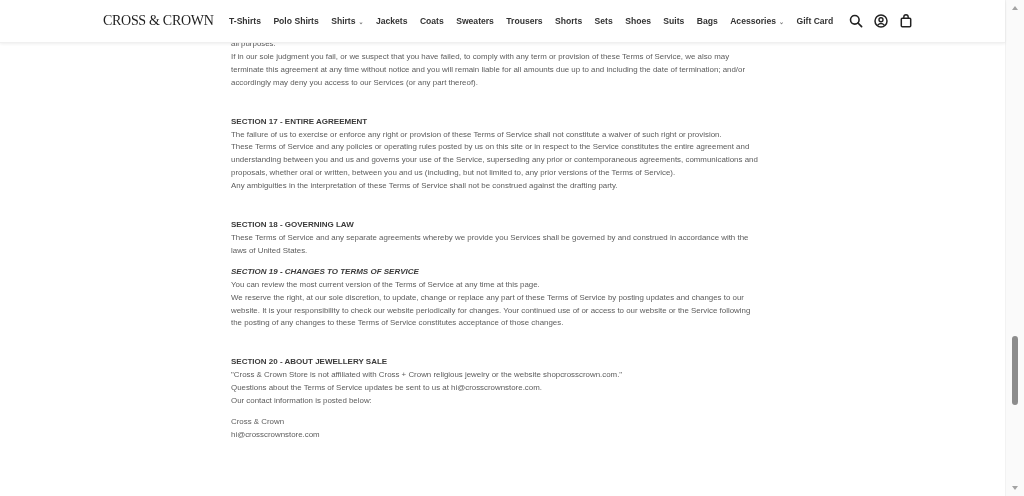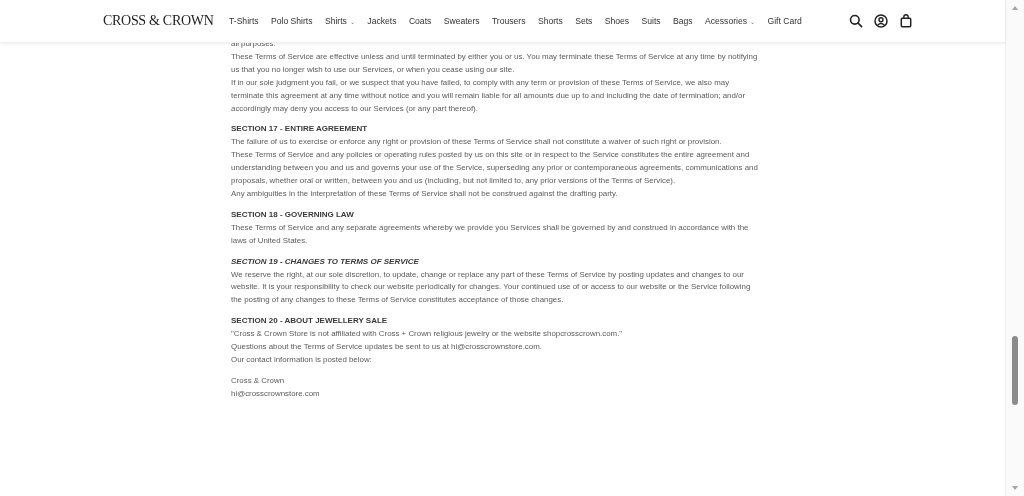--- a/index.html
+++ b/index.html
@@ -10,34 +10,34 @@
       position: absolute; left: 0; top: 0; width: 1005px; height: 43px;
       background: #fff; z-index: 5;
       box-shadow: 0 1px 3px rgba(0,0,0,0.07);
       border-bottom: 1px solid #f0f0f0;
     }
     .logo {
       position: absolute; left: 103px; top: 13px;
       font-family: "Liberation Serif", serif; font-size: 14px; letter-spacing: -0.3px;
       color: #1e1e1e; white-space: nowrap;
     }
-    .nav { position: absolute; left: 229px; top: 16px; display: flex; gap: 0; white-space: nowrap; }
+    .nav { position: absolute; left: 229px; top: 16px; display: flex; gap: 0; white-space: nowrap; font-weight: bold; }
     .nav-item {
       font-size: 8.6px; color: #333; margin-right: 12.4px; display: inline-flex; align-items: center; cursor: pointer;
     }
     .nav-item .chev { font-size: 6px; margin-left: 3px; color: #777; }
     .header-icons { position: absolute; left: 848px; top: 13px; display: flex; gap: 9px; }
     .hicon { width: 16px; height: 16px; display: inline-block; cursor: pointer; }
 
     .content {
       position: absolute; left: 231px; top: 38px; width: 530px;
       font-size: 7.9px; line-height: 12.9px; color: #5c5c5c;
     }
     .content p { margin: 0; }
-    .sec-title { font-weight: bold; color: #3a3a3a; font-size: 8px; margin-top: 8px; }
+    .sec-title { font-weight: bold; color: #3a3a3a; font-size: 8px; margin-top: 26px; }
     .gap { height: 12.9px; }
 
     .scrollbar { position: absolute; left: 1005px; top: 0; width: 19px; height: 496px; background: #fafafa; border-left: 1px solid #f2f2f2; }
     .sb-up, .sb-down { position: absolute; left: 6px; width: 0; height: 0; border-left: 3.5px solid transparent; border-right: 3.5px solid transparent; }
     .sb-up { top: 6px; border-bottom: 4px solid #a3a3a3; }
     .sb-down { bottom: 6px; border-top: 4px solid #a3a3a3; }
     .sb-thumb { position: absolute; left: 6px; top: 336px; width: 6px; height: 69px; background: #8c8c8c; border-radius: 3px; }
   </style>
 </head>
 <body>
@@ -108,37 +108,37 @@
       <svg width="16" height="16" viewBox="0 0 16 16">
           <rect x="3.3" y="5.2" width="9.4" height="8.6" rx="1" fill="none" stroke="#222" stroke-width="1.5"></rect>
           <path d="M5.8 5.2 V4 a2.2 2.2 0 0 1 4.4 0 V5.2" fill="none" stroke="#222" stroke-width="1.4"></path>
         </svg>
     </span>
   </div>
 </header>
 
 <main class="content">
   <p>all purposes.</p>
-  <p>These Terms of Service are effective unless and until terminated by either you or us. You may terminate these Terms of Service at any time by notifying us that you no longer wish to use our Services, or when you cease using our site.</p>
   <p>If in our sole judgment you fail, or we suspect that you have failed, to comply with any term or provision of these Terms of Service, we also may terminate this agreement at any time without notice and you will remain liable for all amounts due up to and including the date of termination; and/or accordingly may deny you access to our Services (or any part thereof).</p>
 
   <section>
     <div class="sec-title">SECTION 17 - ENTIRE AGREEMENT</div>
     <p>The failure of us to exercise or enforce any right or provision of these Terms of Service shall not constitute a waiver of such right or provision.</p>
     <p>These Terms of Service and any policies or operating rules posted by us on this site or in respect to the Service constitutes the entire agreement and understanding between you and us and governs your use of the Service, superseding any prior or contemporaneous agreements, communications and proposals, whether oral or written, between you and us (including, but not limited to, any prior versions of the Terms of Service).</p>
     <p>Any ambiguities in the interpretation of these Terms of Service shall not be construed against the drafting party.</p>
   </section>
 
   <section>
     <div class="sec-title">SECTION 18 - GOVERNING LAW</div>
     <p>These Terms of Service and any separate agreements whereby we provide you Services shall be governed by and construed in accordance with the laws of United States.</p>
   </section>
 
   <section>
     <div class="sec-title" style="margin-top:8px;font-style:italic;">SECTION 19 - CHANGES TO TERMS OF SERVICE</div>
+    <p>You can review the most current version of the Terms of Service at any time at this page.</p>
     <p>We reserve the right, at our sole discretion, to update, change or replace any part of these Terms of Service by posting updates and changes to our website. It is your responsibility to check our website periodically for changes. Your continued use of or access to our website or the Service following the posting of any changes to these Terms of Service constitutes acceptance of those changes.</p>
   </section>
 
   <section>
     <div class="sec-title" style="">SECTION 20 - ABOUT JEWELLERY SALE</div>
     <p>"Cross &amp; Crown Store is not affiliated with Cross + Crown religious jewelry or the website shopcrosscrown.com."</p>
   </section>
 
   <section>
     <p>Questions about the Terms of Service updates be sent to us at hi@crosscrownstore.com.</p>

